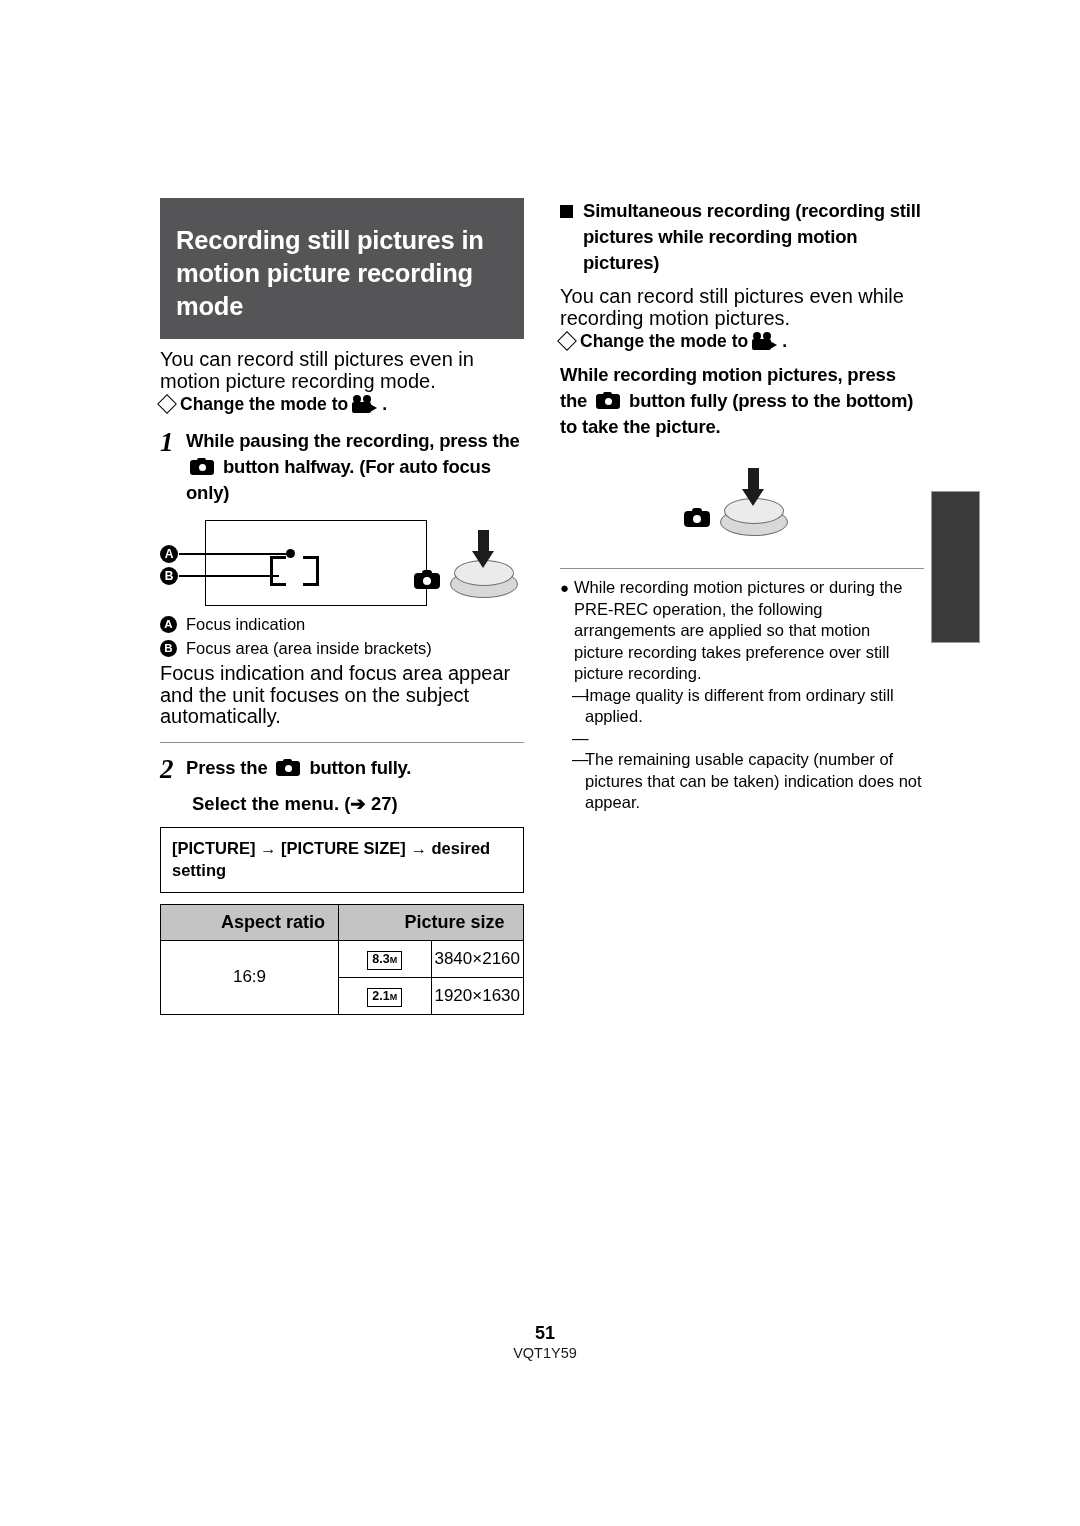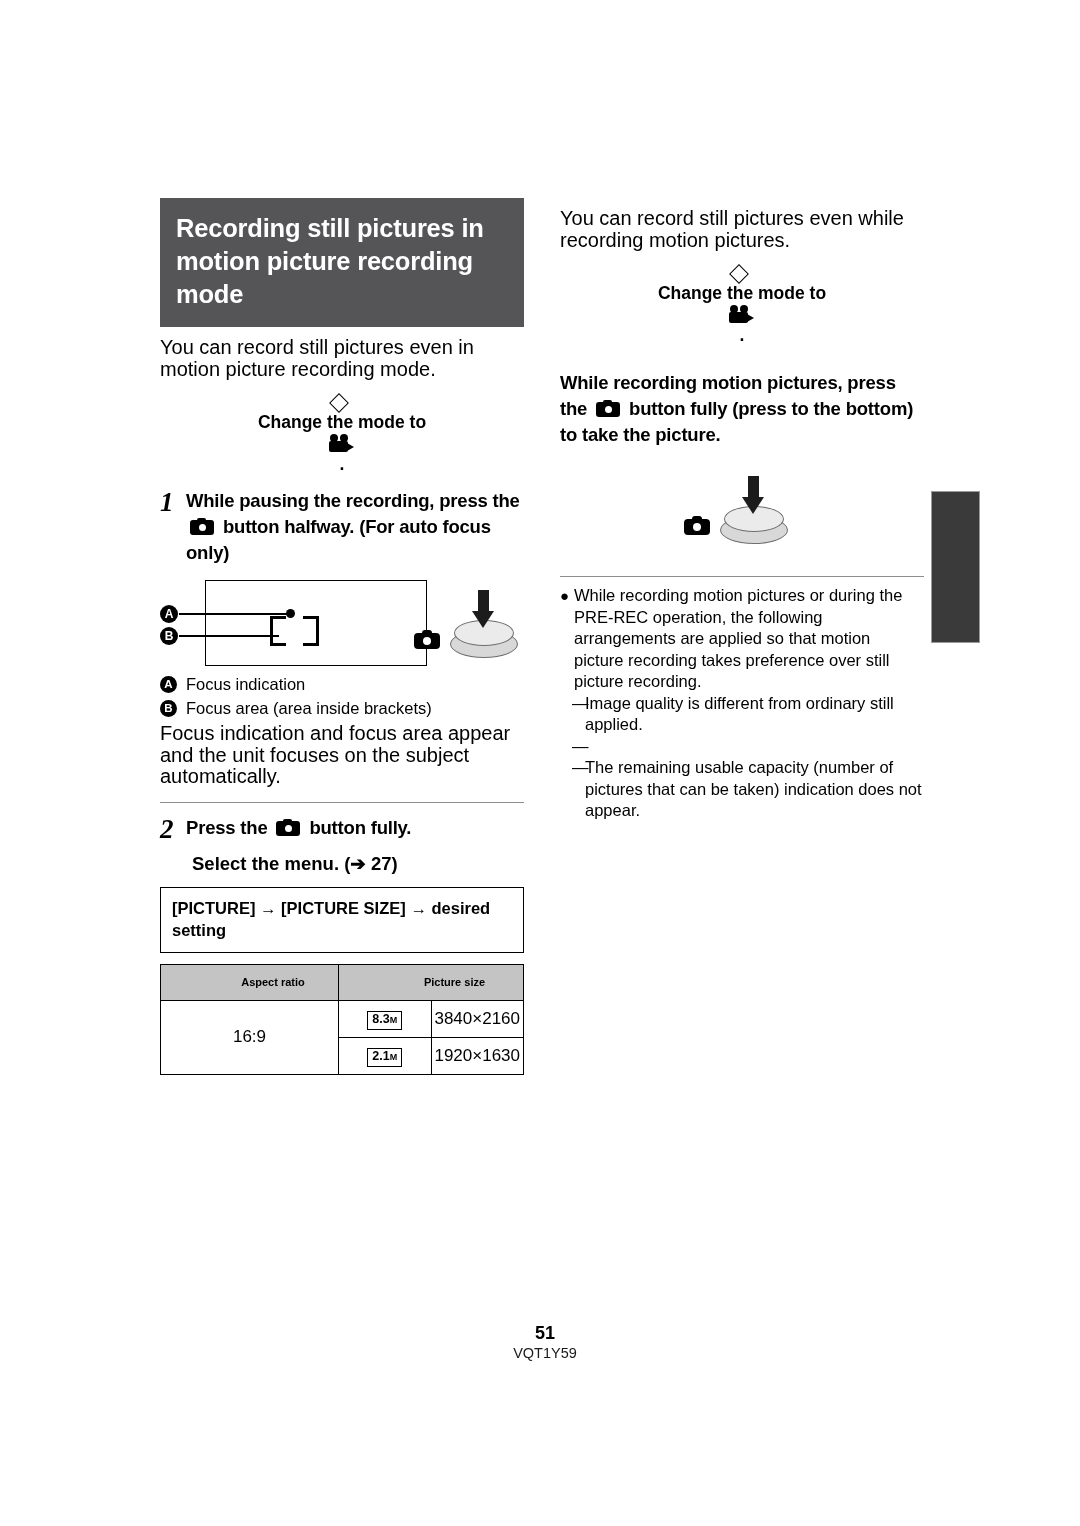--- a/index.html
+++ b/index.html
@@ -35,43 +35,42 @@
     width: 364px;
   }
 
   
   .title-banner {
     background: #555558;
     color: #ffffff;
     font-size: 25.5px;
     font-weight: bold;
     line-height: 33px;
-    padding: 14px 16px 16px 16px;
+    padding: 26px 16px 16px 16px;
     letter-spacing: -0.2px;
     box-sizing: border-box;
     width: 364px;
   }
 
   
   .body-text {
     font-size: 20px;
     line-height: 21.5px;
     margin-top: 10px;
   }
   .body-text.tight { margin-top: 4px; }
 
   
   .diamond-line {
     font-size: 17.5px;
     font-weight: bold;
     line-height: 24px;
     display: flex;
     align-items: center;
-    margin-top: 16px;
-    flex-direction: column;
+    margin-top: 0;
   }
   .diamond {
     display: inline-block;
     width: 12px;
     height: 12px;
     border: 1.6px solid #000;
     transform: rotate(45deg);
     margin-right: 6px;
     flex: 0 0 auto;
   }
@@ -343,21 +342,21 @@
     width: 364px;
     table-layout: fixed;
   }
   table.psize td, table.psize th {
     border: 1.4px solid #000;
     text-align: center;
     vertical-align: middle;
   }
   table.psize th {
     background: #c4c4c4;
-    font-size: 11px;
+    font-size: 18px;
     font-weight: bold;
     height: 33px;
     padding-left: 48px;
   }
   table.psize td {
     font-size: 17px;
     height: 34px;
   }
   td.aspect { font-size: 17px; }
   .size-chip {
@@ -547,36 +546,40 @@
         </td>
         <td>1920×1630</td>
       </tr>
     </tbody>
       </table>
 
   </div>
 
   <div class="col-right">
 
+    <div class="sq-head" style="margin-top:0">
+      <span class="sq"></span>
+      <span class="sq-head-text">Simultaneous recording (recording still pictures while recording motion pictures)</span>
+    </div>
 
     <div class="body-text">You can record still pictures even while recording motion pictures.</div>
 
     <div class="diamond-line">
       <span class="diamond"></span>
       <span>Change the mode to</span>
       <span class="ic ic-mov">
         <span class="reel l"></span>
           <span class="reel r"></span>
         <span class="box"></span>
           <span class="snout"></span>
       </span>
       <span>.</span>
     </div>
 
-    <div class="step-body" style="margin-top:23px">
+    <div class="step-body" style="margin-top:9px">
       <span>While recording motion pictures, press the</span>
       <span class="ic ic-cam">
         <span class="hump"></span><span class="body"></span><span class="lens"></span>
       </span>
       <span>button fully (press to the bottom) to take the picture.</span>
     </div>
 
     <div class="fig-press right">
       <div class="sb-camicon">
         <span class="hump"></span>

